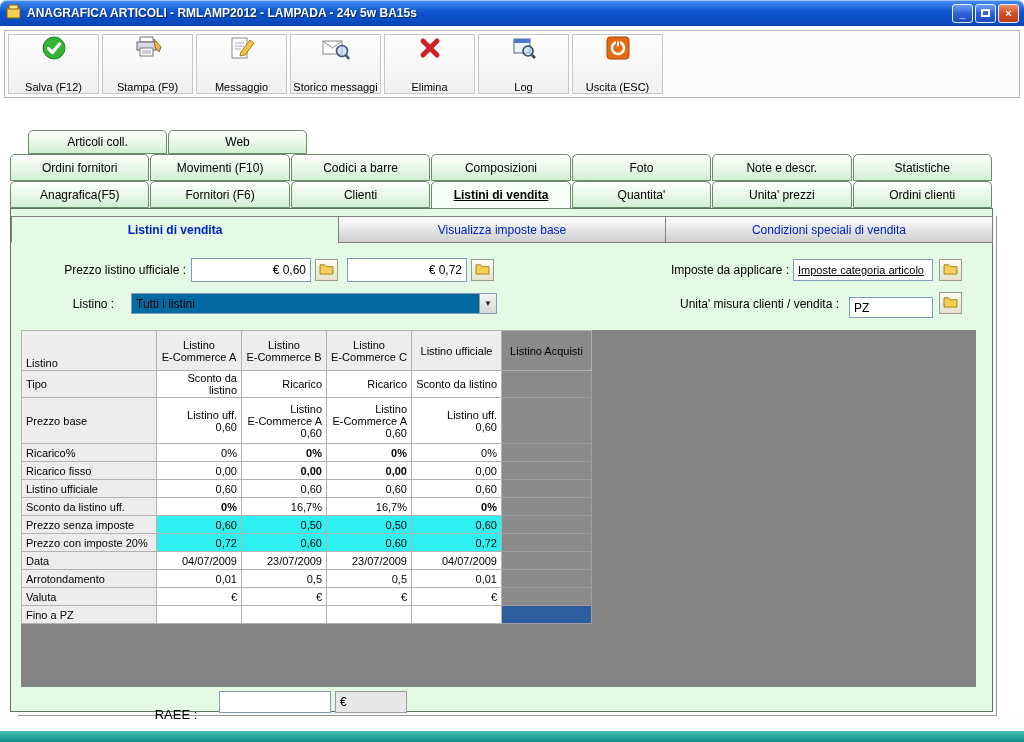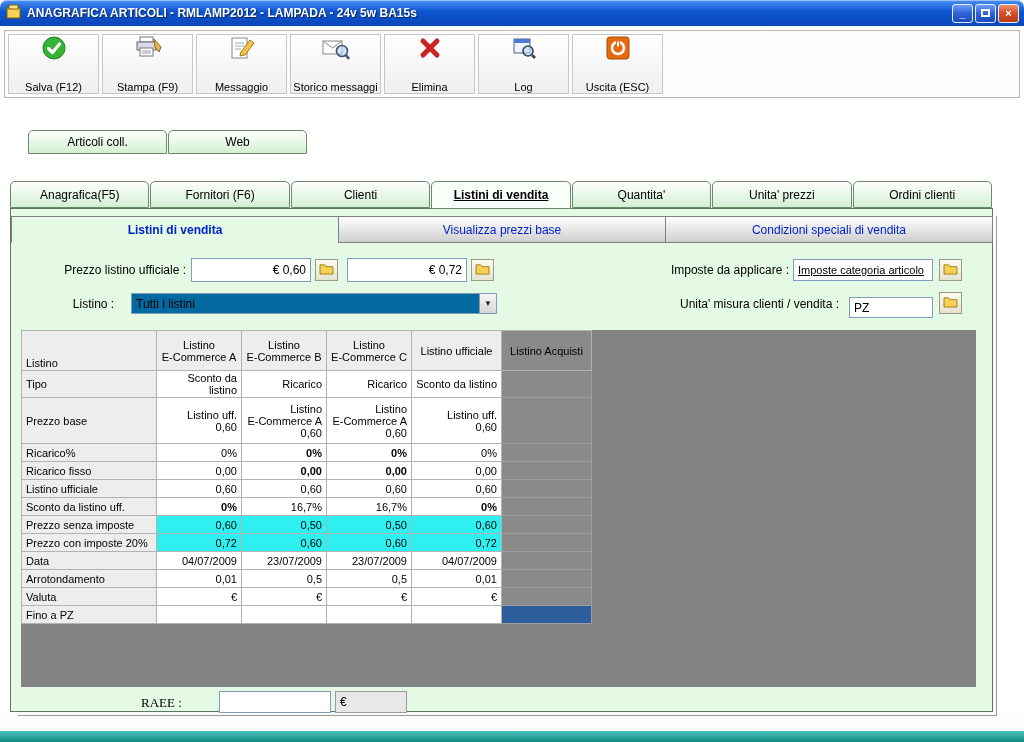--- a/index.html
+++ b/index.html
@@ -193,35 +193,44 @@
           </svg>
       </span>
       <span class="tlabel">Uscita (ESC)</span>
     </button>
   </div>
 
   <div class="tabrow row1">
     <div class="tab">Articoli coll.</div>
     <div class="tab">Web</div>
   </div>
+  <div class="tabrow row2">
+    <div class="tab">Ordini fornitori</div>
+    <div class="tab">Movimenti (F10)</div>
+    <div class="tab">Codici a barre</div>
+    <div class="tab">Composizioni</div>
+    <div class="tab">Foto</div>
+    <div class="tab">Note e descr.</div>
+    <div class="tab">Statistiche</div>
+  </div>
   <div class="tabrow row3">
     <div class="tab">Anagrafica(F5)</div>
     <div class="tab">Fornitori (F6)</div>
     <div class="tab">Clienti</div>
     <div class="tab sel">Listini di vendita</div>
     <div class="tab">Quantita'</div>
     <div class="tab">Unita' prezzi</div>
     <div class="tab">Ordini clienti</div>
   </div>
 
   <div class="panel">
 
     <div class="subtabs">
       <div class="subtab sel">Listini di vendita</div>
-      <div class="subtab">Visualizza prezzi base</div>
+      <div class="subtab">Visualizza imposte base</div>
       <div class="subtab">Condizioni speciali di vendita</div>
     </div>
 
     <div class="flabel" style="left:20px;top:54px;width:155px;">Prezzo listino ufficiale :</div>
     <input class="tinput r" style="left: 180px; top: 49px; width: 120px; height: 24px;" value="€ 0,60">
     <button class="fbtn" style="left:304px;top:50px;">
       <span><svg width="15" height="12" viewBox="0 0 16 13">
             <path d="M1 4 L1 2 L6 2 L7.5 4 L15 4 L15 12 L1 12 Z" fill="#f7d154" stroke="#9a7a1a"></path>
           </svg></span>
     </button>
@@ -375,21 +384,21 @@
             <td></td>
             <td></td>
             <td></td>
             <td></td>
             <td class="acq selc"></td>
           </tr>
         </tbody>
       </table>
     </div>
 
-    <div class="raee-label" style="left:130px;top:486px;width:70px;text-align:left;position:absolute;font-family:Liberation Serif, serif;">RAEE :</div>
+    <div class="raee-label" style="left:130px;top:498px;width:70px;text-align:center;position:absolute;">RAEE :</div>
     <input class="tinput" style="left: 208px; top: 482px; width: 112px; height: 22px;" value="">
     <div class="raee-box" style="left:324px;top:482px;width:72px;height:22px;">
       <span>€</span>
     </div>
 
   </div>
 
   <div class="whitebar"></div>
   <div class="tealbar"></div>
 

